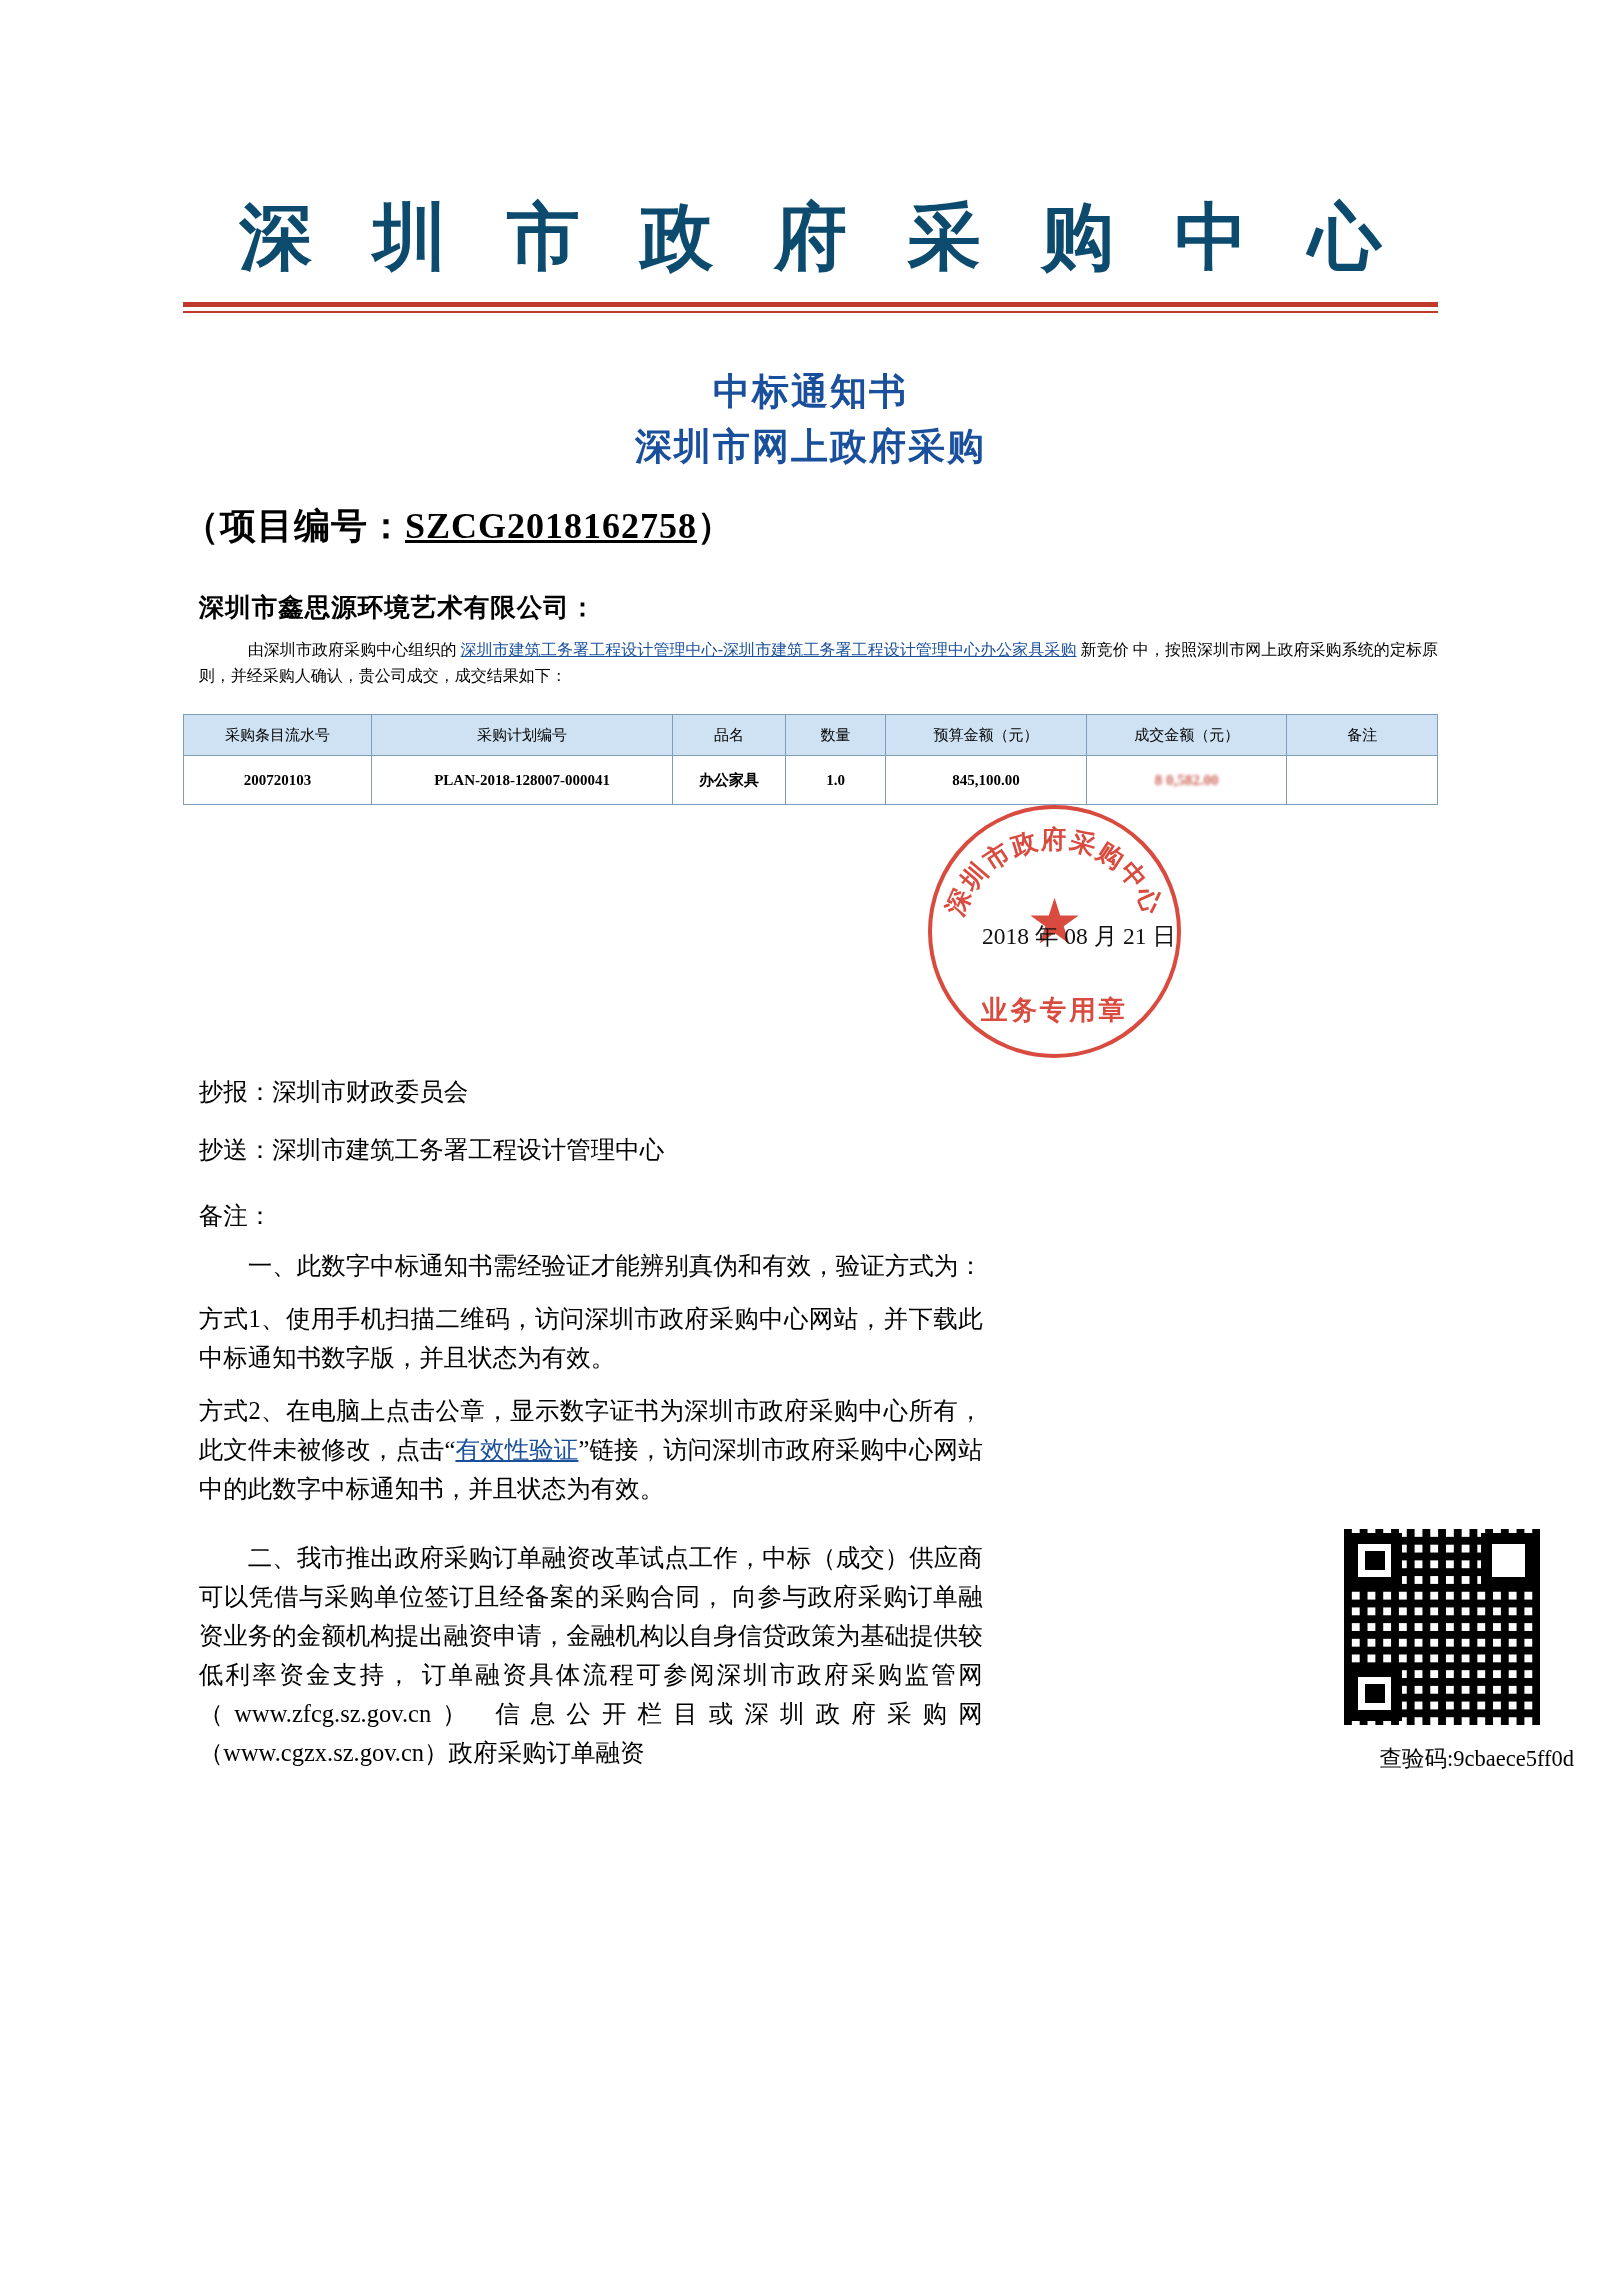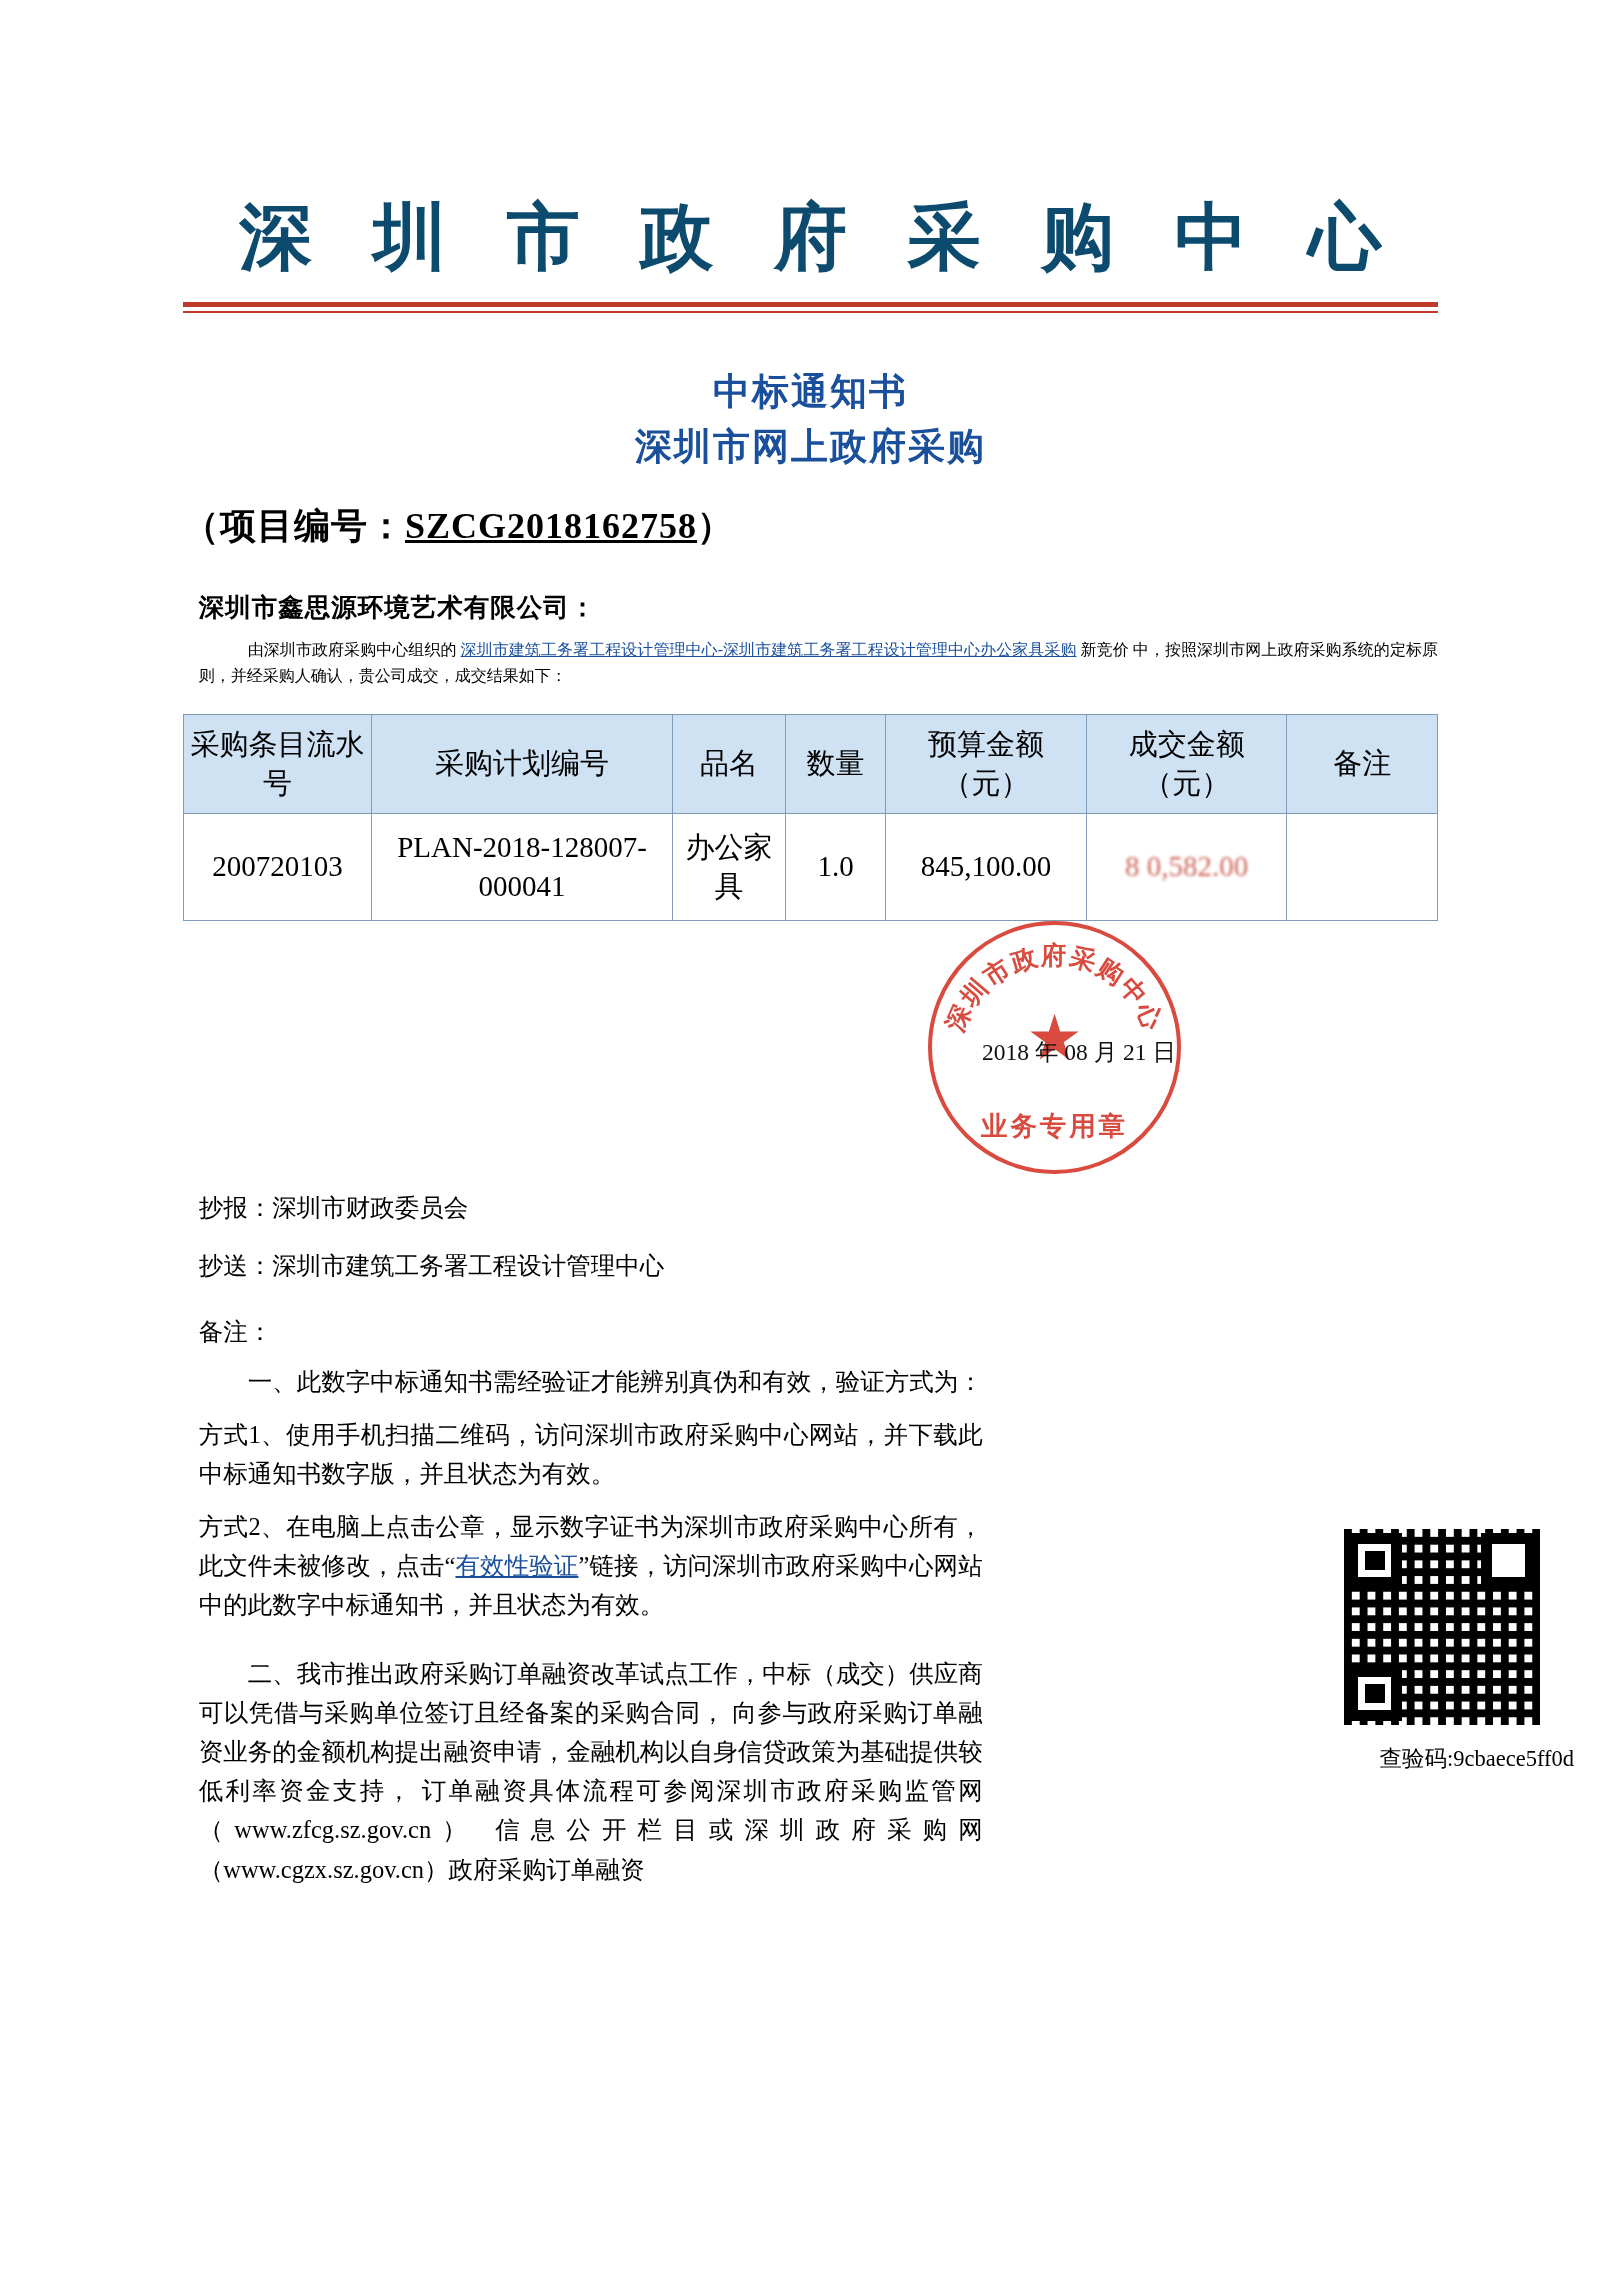--- a/index.html
+++ b/index.html
@@ -82,35 +82,36 @@
   .link{
     color:#1a4f9c;
     text-decoration:underline;
   }
 
   
   table.result{
     width:100%;
     border-collapse:collapse;
     margin-top:25.5px;
-    font-size:29px;
+    font-size:15px;
   }
   table.result th{
     background:#cfe2f3;
     border:1px solid #7f9db9;
     font-weight:400;
     padding:9.8px 3.9px;
     line-height:1.35;
     text-align:center;
   }
   table.result td{
     border:1px solid #7f9db9;
     padding:13.7px 5.9px;
     text-align:center;
     line-height:1.35;
+    font-weight:bold;
   }
   .amt-red{color:#c0392b;}
   .blur{
     filter:blur(1.4px);
     opacity:.78;
   }
   .sum-line{
     font-size:24.5px;
     margin-top:15.7px;
     padding-left:15.7px;

